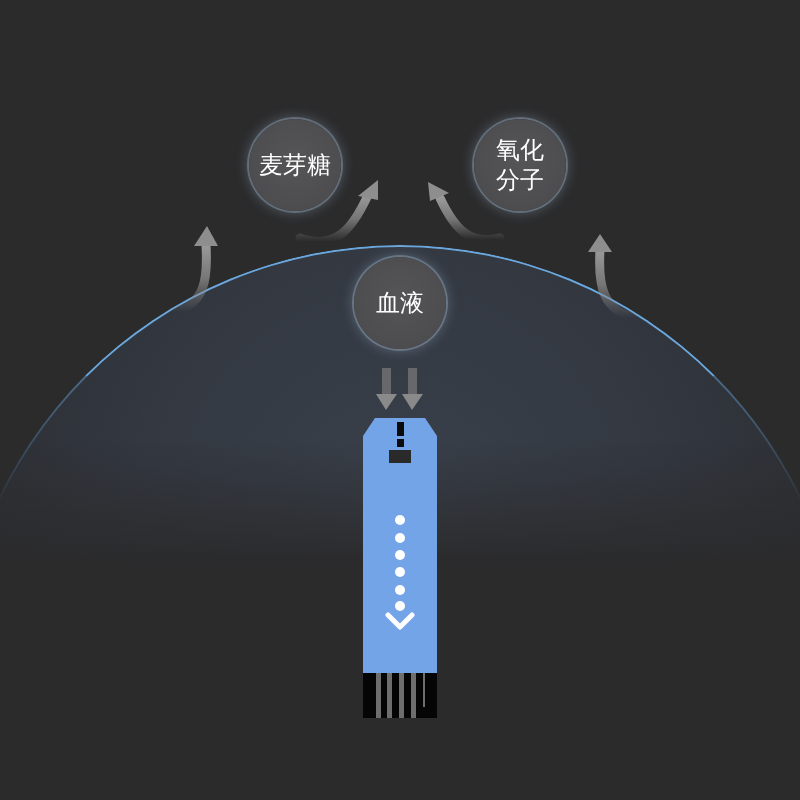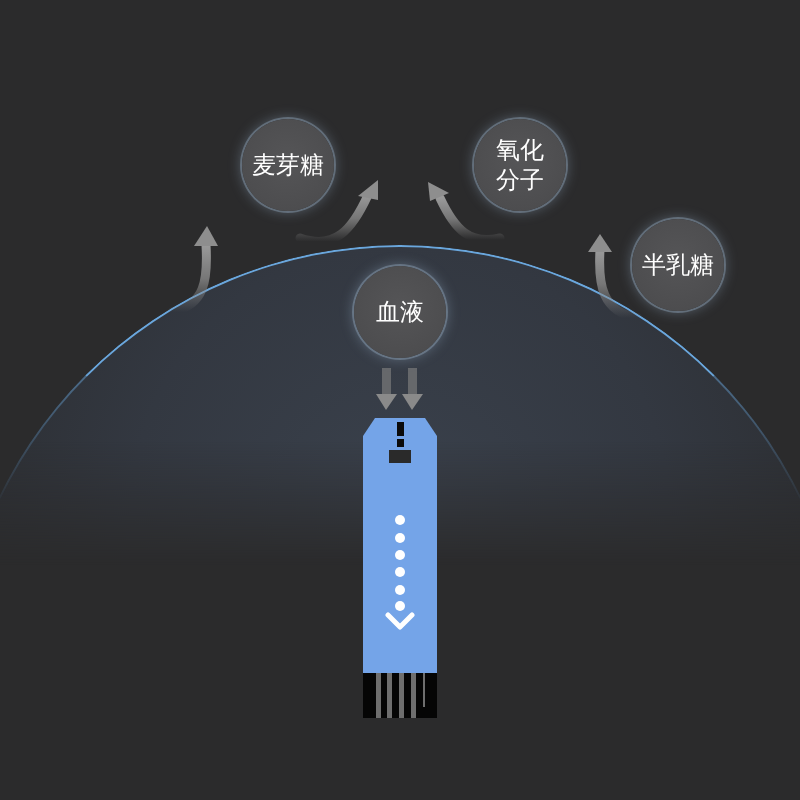--- a/index.html
+++ b/index.html
@@ -101,33 +101,30 @@
       <path d="M638 318 C602 312 598 285 600 250" stroke="url(#ag1)" stroke-width="9" fill="none" stroke-linecap="round"></path>
       <polygon points="588,252 600,234 612,252" fill="#8e8e8e"></polygon>
 
       <rect x="382" y="368" width="9" height="26" fill="#7a7a7a" opacity="0.7"></rect>
       <polygon points="376,394 397,394 386,410" fill="#8a8a8a"></polygon>
       <rect x="408" y="368" width="9" height="26" fill="#7a7a7a" opacity="0.7"></rect>
       <polygon points="402,394 423,394 412,410" fill="#8a8a8a"></polygon>
     </svg>
   </div>
 
-  <div class="bubble" style="left:242px; top:119px;">
+  <div class="bubble" style="left:249px; top:119px;">
     <span>麦芽糖</span>
   </div>
   <div class="bubble" style="left:474px; top:119px;">
     <div>
       <span>氧化</span>
       <span>分子</span>
     </div>
   </div>
-  <div class="bubble" style="left:632px; top:219px;">
-    <span>半乳糖</span>
-  </div>
-  <div class="bubble" style="left:354px; top:266px;">
+  <div class="bubble" style="left:354px; top:257px;">
     <span>血液</span>
   </div>
 
   <div class="strip">
     <div class="strip-body"></div>
     <div class="mark" style="left:34px; top:4px; width:7px; height:14px;"></div>
     <div class="mark" style="left:34px; top:21px; width:7px; height:8px;"></div>
     <div class="mark" style="left:26px; top:32px; width:22px; height:13px; background:#2a2a2a;"></div>
     <div class="dot" style="top:97px;"></div>
     <div class="dot" style="top:115px;"></div>

